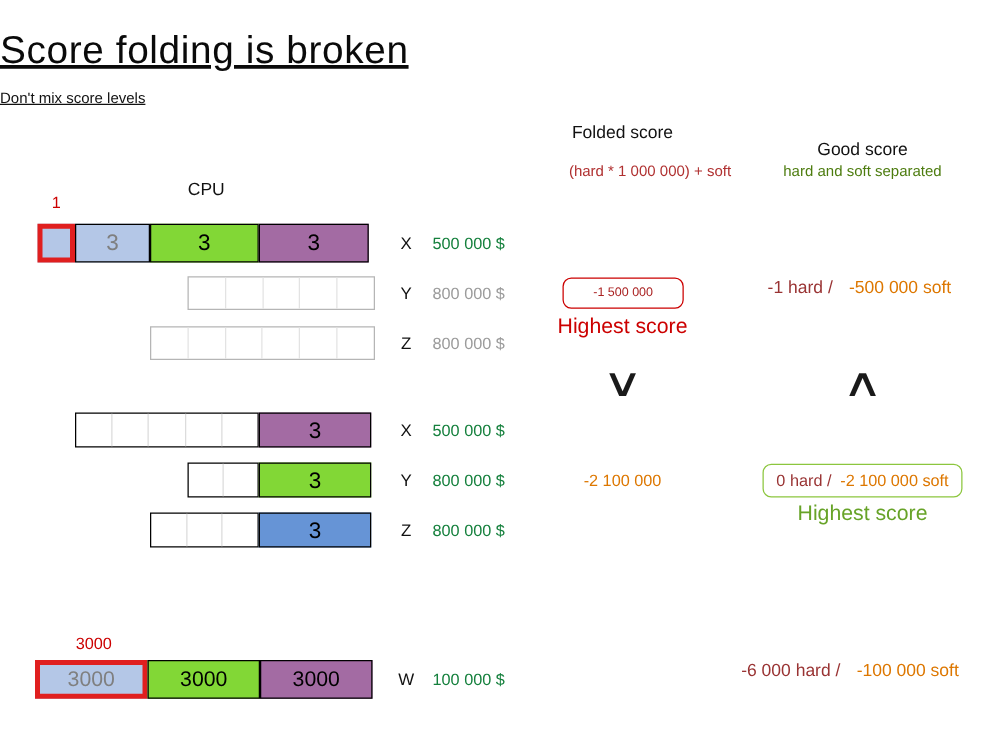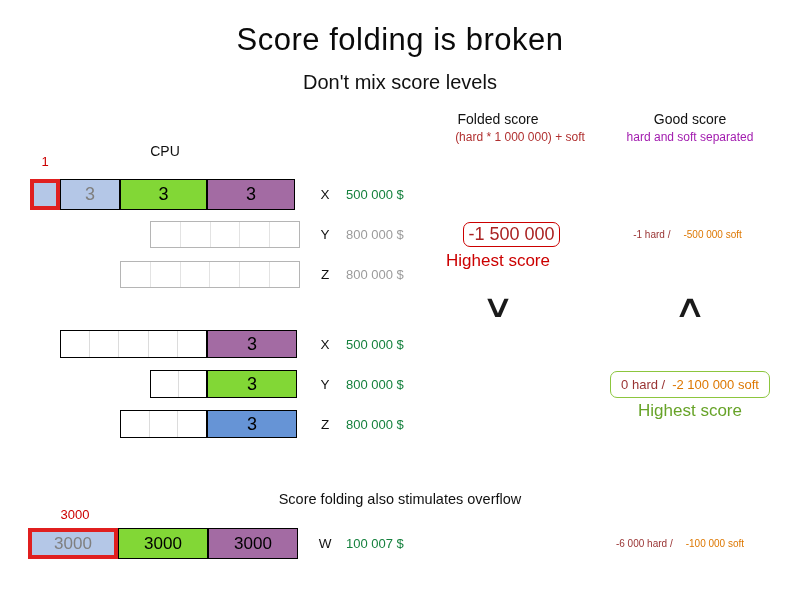--- a/index.html
+++ b/index.html
@@ -1,26 +1,26 @@
 <!DOCTYPE html>
 <html><head>
 <meta charset="utf-8">
 <style>
   * { margin:0; padding:0; box-sizing:border-box; }
   html,body { background:#ffffff; }
   body { font-family:"Liberation Sans", sans-serif; color:#111; }
   .canvas { position:relative; width:800px; height:600px; background:#fff; overflow:hidden; }
   .abs { position:absolute; }
-  .center { text-align:center; }
+  .center { text-align:left;text-decoration:underline; }
   .title { font-size:31px; letter-spacing:0.5px; color:#0a0a0a; }
-  .subtitle { font-size:20px; color:#111; }
+  .subtitle { font-size:12px; color:#111; }
   .colhead { font-size:14px; color:#111; text-align:center; }
   .subhead { font-size:12px; text-align:center; }
   .subhead.red { color:#b03030; }
-  .subhead.green { color:#a21caf; }
+  .subhead.green { color:#4d7c0f; }
 
   .bar { display:flex; }
   .seg { display:flex; align-items:center; justify-content:center; border:1px solid #000; font-size:18px; color:#000; }
   .seg.blue   { background:#b4c7e7; color:#7f7f7f; }
   .seg.green  { background:#82d736; }
   .seg.purple { background:#a36ba3; }
   .seg.steel  { background:#6694d6; }
   .seg.redborder { border:4px solid #e01f1f; }
   .seg.big { font-size:17px; }
 
@@ -30,46 +30,46 @@
   .empty-part { display:flex; background:#fff; border:1px solid #000; }
   .empty-part .ecell { flex:1; border-left:1px solid #dcdcdc; }
   .empty-part .ecell:first-child { border-left:none; }
 
   .axis { left:311px; width:28px; display:flex; align-items:center; justify-content:center; font-size:13.5px; color:#111; }
   .cost { left:346px; width:112px; display:flex; align-items:center; font-size:13px; }
   .cost.orange { color:#15803d; }
   .cost.gray { color:#9b9b9b; }
 
   .folded-val { display:flex; align-items:center; justify-content:center; font-size:13px; color:#dd7700; }
-  .folded-box { display:flex; align-items:center; justify-content:center; font-size:18px; color:#aa2222;
-                border:1px solid #cc0000; border-radius:7px; background:#fff;margin-left:13px; }
+  .folded-box { display:flex; align-items:center; justify-content:center; font-size:10px; color:#aa2222;
+                border:1px solid #cc0000; border-radius:7px; background:#fff; }
   .caption { font-size:17px; text-align:center; }
   .caption.red { color:#cc0000; }
   .caption.green { color:#67a328; }
 
-  .good-vals { display:flex; align-items:center; justify-content:center; gap:13px; font-size:10px; }
+  .good-vals { display:flex; align-items:flex-start; justify-content:center; gap:13px; font-size:14px; }
   .good-box  { display:flex; align-items:center; justify-content:center; gap:7px; font-size:13px;
                border:1.5px solid #8cc63e; border-radius:7px; background:#fff; }
   .hard { color:#993333; }
   .soft { color:#dd7700; }
 
   .overflow-label { font-size:13px; color:#cc0000; text-align:center; }
   .comparator { font-size:30px; color:#1a1a1a; text-align:center; transform:scale(1.5,1.05); }
   .heading2 { font-size:14.5px; color:#111; text-align:center; }
 </style>
 </head>
 <body>
 
 <div class="canvas">
 
   <div class="abs title center" style="left:0;top:22px;width:800px;">Score folding is broken</div>
   <div class="abs subtitle center" style="left:0;top:71px;width:800px;">Don't mix score levels</div>
 
   <div class="abs colhead" style="left:100px;top:111px;width:130px;margin-top:32px;">CPU</div>
-  <div class="abs colhead" style="left:418px;top:111px;width:160px;">Folded score</div>
+  <div class="abs colhead" style="left:418px;top:97px;width:160px;">Folded score</div>
   <div class="abs subhead red" style="left:420px;top:130px;width:200px;">(hard * 1 000 000) + soft</div>
   <div class="abs colhead" style="left:610px;top:111px;width:160px;">Good score</div>
   <div class="abs subhead green" style="left:598px;top:130px;width:184px;">hard and soft separated</div>
 
   <div class="abs overflow-label" style="left:30px;top:154px;width:30px;">1</div>
 
   <div class="abs bar" style="left:30px;top:179px;height:31px;">
     <div class="seg blue redborder" style="width:30px;"></div>
     <div class="seg blue" style="width:60px;">3</div>
     <div class="seg green" style="width:87px;">3</div>
@@ -126,46 +126,46 @@
   <div class="abs bar" style="left:150px;top:370px;height:28px;">
     <div class="empty-part" style="width:57px;">
       <div class="ecell"></div>
         <div class="ecell"></div>
     </div>
     <div class="seg green" style="width:90px;">3</div>
   </div>
   <div class="abs axis" style="top:370px;height:28px;">Y</div>
   <div class="abs cost orange" style="top:370px;height:28px;">800 000 $</div>
 
+  <div class="abs folded-val" style="left:428px;top:370px;width:140px;height:28px;">-2 100 000</div>
 
   <div class="abs good-box" style="left:610px;top:371px;width:160px;height:27px;">
     <span class="hard">0 hard /</span>
     <span class="soft">-2 100 000 soft</span>
   </div>
   <div class="abs caption green" style="left:620px;top:401px;width:140px;">Highest score</div>
 
   <div class="abs bar" style="left:120px;top:410px;height:28px;">
     <div class="empty-part" style="width:87px;">
       <div class="ecell"></div>
         <div class="ecell"></div>
         <div class="ecell"></div>
     </div>
     <div class="seg steel" style="width:90px;">3</div>
   </div>
   <div class="abs axis" style="top:410px;height:28px;">Z</div>
   <div class="abs cost orange" style="top:410px;height:28px;">800 000 $</div>
 
-  <div class="abs heading2" style="left:0;top:491px;width:800px;">Score folding also stimulates overflow</div>
   <div class="abs overflow-label" style="left:30px;top:507px;width:90px;">3000</div>
 
   <div class="abs bar" style="left:28px;top:528px;height:31px;">
     <div class="seg blue big redborder" style="width:90px;">3000</div>
     <div class="seg green big" style="width:90px;">3000</div>
     <div class="seg purple big" style="width:90px;">3000</div>
   </div>
   <div class="abs axis" style="top:528px;height:31px;">W</div>
-  <div class="abs cost orange" style="top:528px;height:31px;">100 007 $</div>
+  <div class="abs cost orange" style="top:528px;height:31px;">100 000 $</div>
   <div class="abs good-vals" style="left:575px;top:528px;width:210px;height:31px;">
     <span class="hard">-6 000 hard /</span>
     <span class="soft">-100 000 soft</span>
   </div>
 
 </div>
 
 </body></html>

